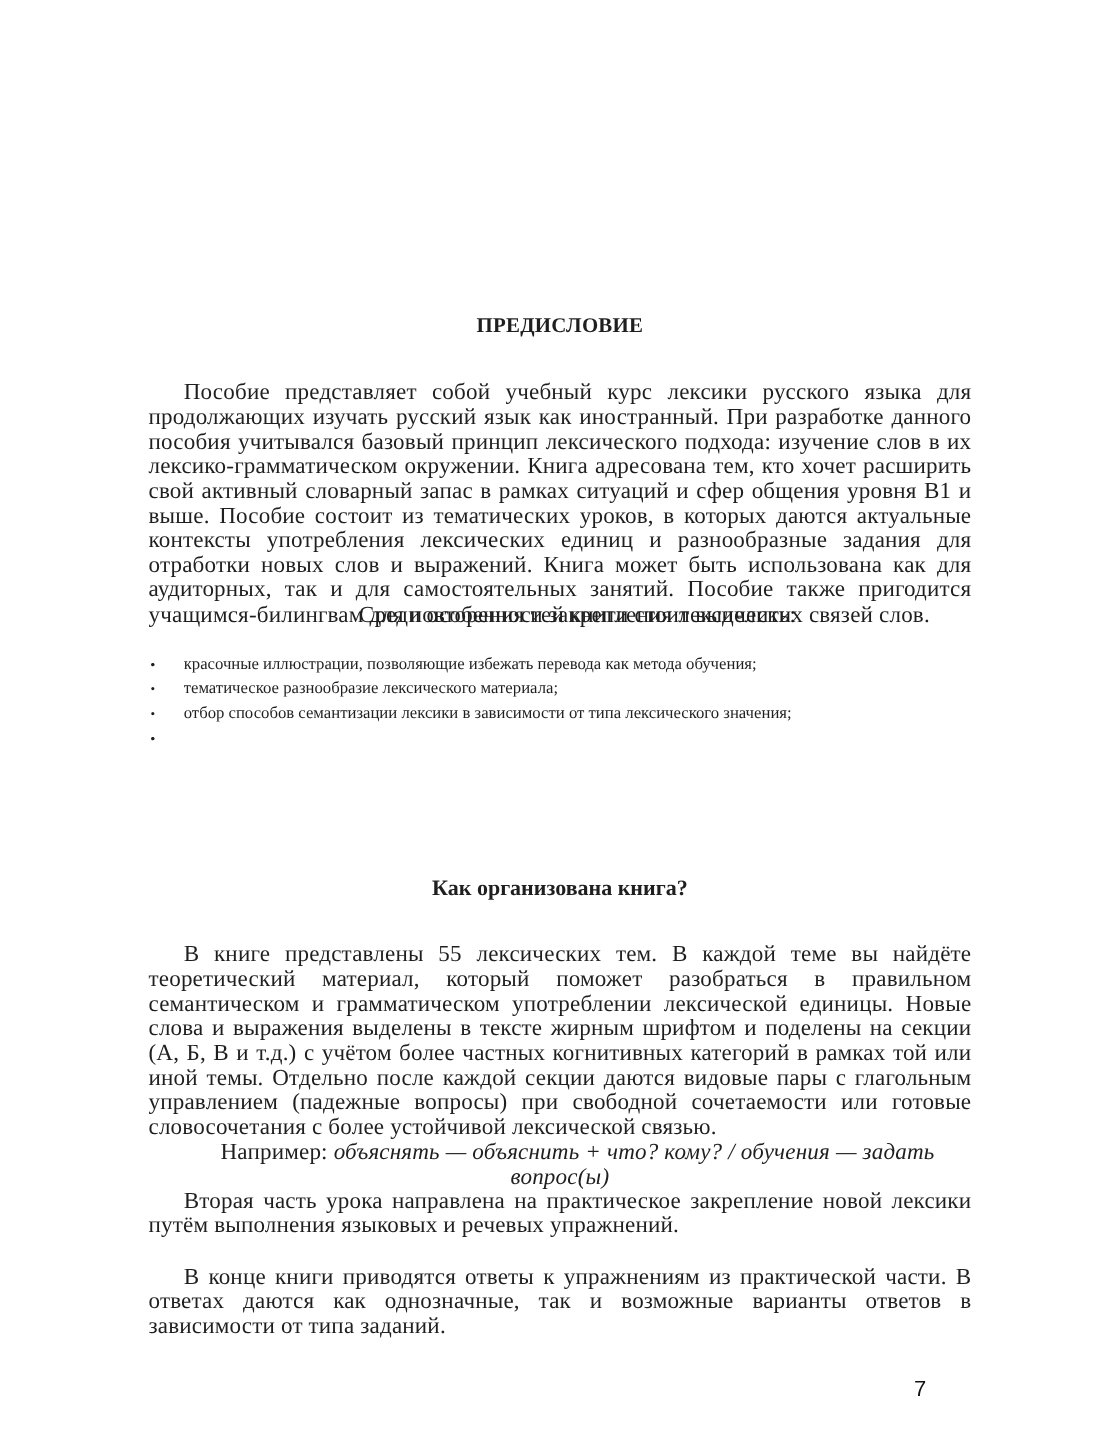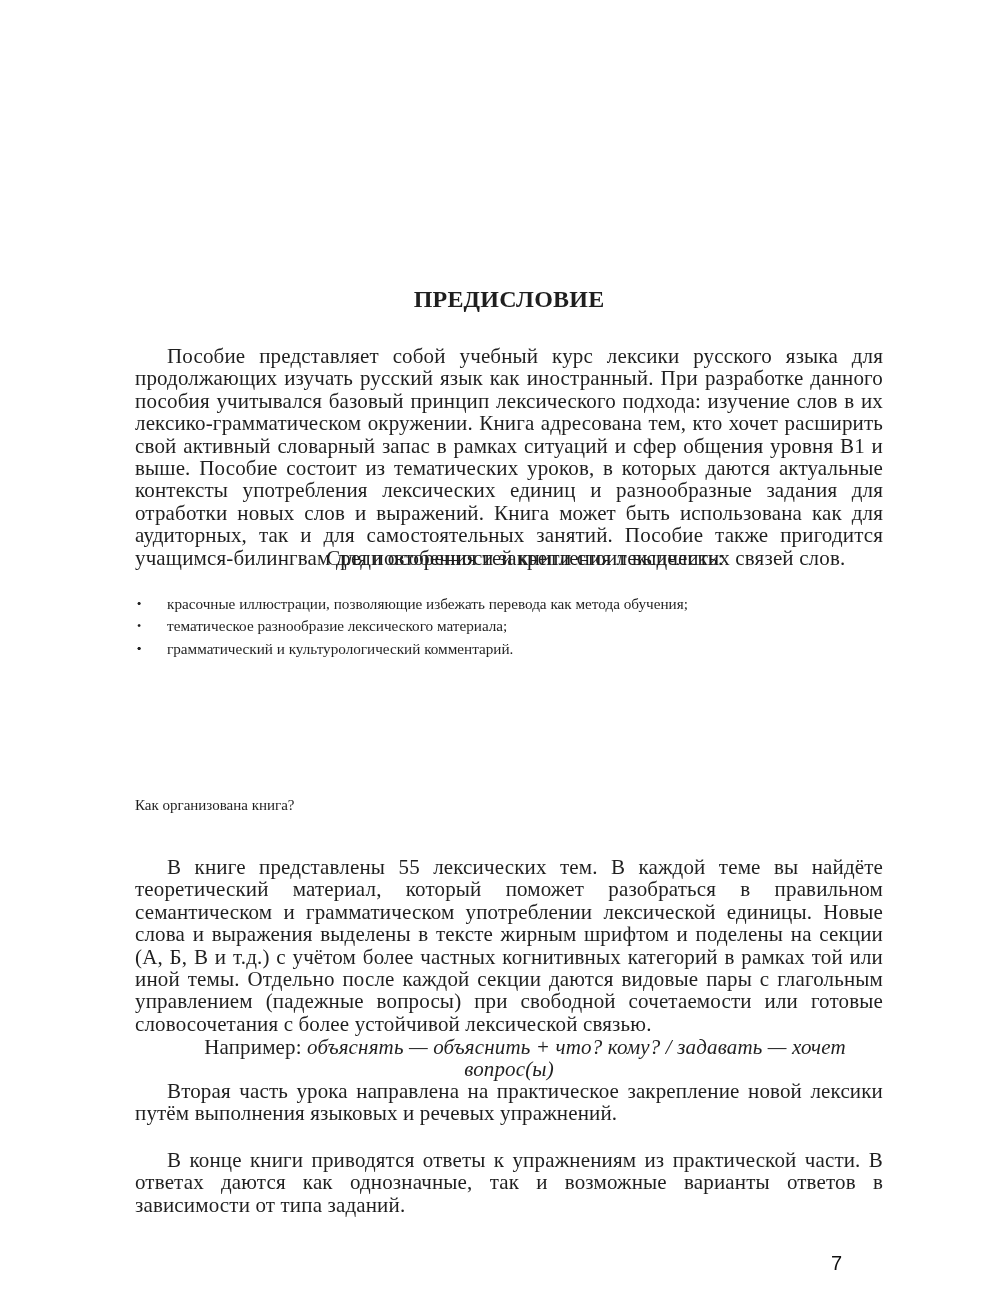--- a/index.html
+++ b/index.html
@@ -22,32 +22,33 @@
       width: 748px;
     }
     .title {
       position: absolute;
       left: 0;
       width: 748px;
       top: 286px;
       text-align: center;
       font-family: "Liberation Serif", "DejaVu Serif", serif;
       font-weight: bold;
-      font-size: 24px;
+      font-size: 19px;
       letter-spacing: 0.2px;
       margin: 0;
     }
     .subtitle {
       position: absolute;
       left: 0;
       width: 748px;
       top: 797px;
+      text-align: center;
       font-family: "Liberation Serif", "DejaVu Serif", serif;
-      font-weight: normal;
-      font-size: 15px;
+      font-weight: bold;
+      font-size: 20px;
       margin: 0;
     }
     .para {
       position: absolute;
       left: 0;
       width: 748px;
       margin: 0;
       font-size: 21px;
       line-height: 22.4px;
       text-align: justify;
@@ -113,35 +114,35 @@
     <li style="width:700px;">
       <span class="dot">•</span>
       <span>красочные иллюстрации, позволяющие избежать перевода как метода обучения;</span>
     </li>
     <li style="width:700px;">
       <span class="dot">•</span>
       <span>тематическое разнообразие лексического материала;</span>
     </li>
     <li style="width:720px;">
       <span class="dot">•</span>
+      <span>отбор способов семантизации лексики в зависимости от типа лексического значения;</span>
     </li>
     <li style="width:700px;">
       <span class="dot">•</span>
     </li>
     <li style="width:700px;">
       <span class="dot">•</span>
-      <span>грамматический и культурологический комментарий.</span>
     </li>
   </ul>
 
   <h2 class="subtitle">Как организована книга?</h2>
 
   <p class="para" style="top:856px;">В книге представлены 55 лексических тем. В каждой теме вы найдёте теоретический материал, который поможет разобраться в правильном семантическом и грамматическом употреблении лексической единицы. Новые слова и выражения выделены в тексте жирным шрифтом и поделены на секции (А, Б, В и т.д.) с учётом более частных когнитивных категорий в рамках той или иной темы. Отдельно после каждой секции даются видовые пары с глагольным управлением (падежные вопросы) при свободной сочетаемости или готовые словосочетания с более устойчивой лексической связью.</p>
 
-  <p class="para short example" style="top:1036px;"><span>Например: </span><em>объяснять — объяснить + что? кому? / задавать — хочет вопрос(ы)</em></p>
+  <p class="para short example" style="top:1036px;"><span>Например: </span><em>объяснять — объяснить + что? кому? / обучения — задать вопрос(ы)</em></p>
 
   <p class="para" style="top:1080px;">Вторая часть урока направлена на практическое закрепление новой лексики путём выполнения языковых и речевых упражнений.</p>
 
   <p class="para" style="top:1149px;">В конце книги приводятся ответы к упражнениям из практической части. В ответах даются как однозначные, так и возможные варианты ответов в зависимости от типа заданий.</p>
 
 </div>
 
 <div class="page-number">7</div>
 
 </body></html>

